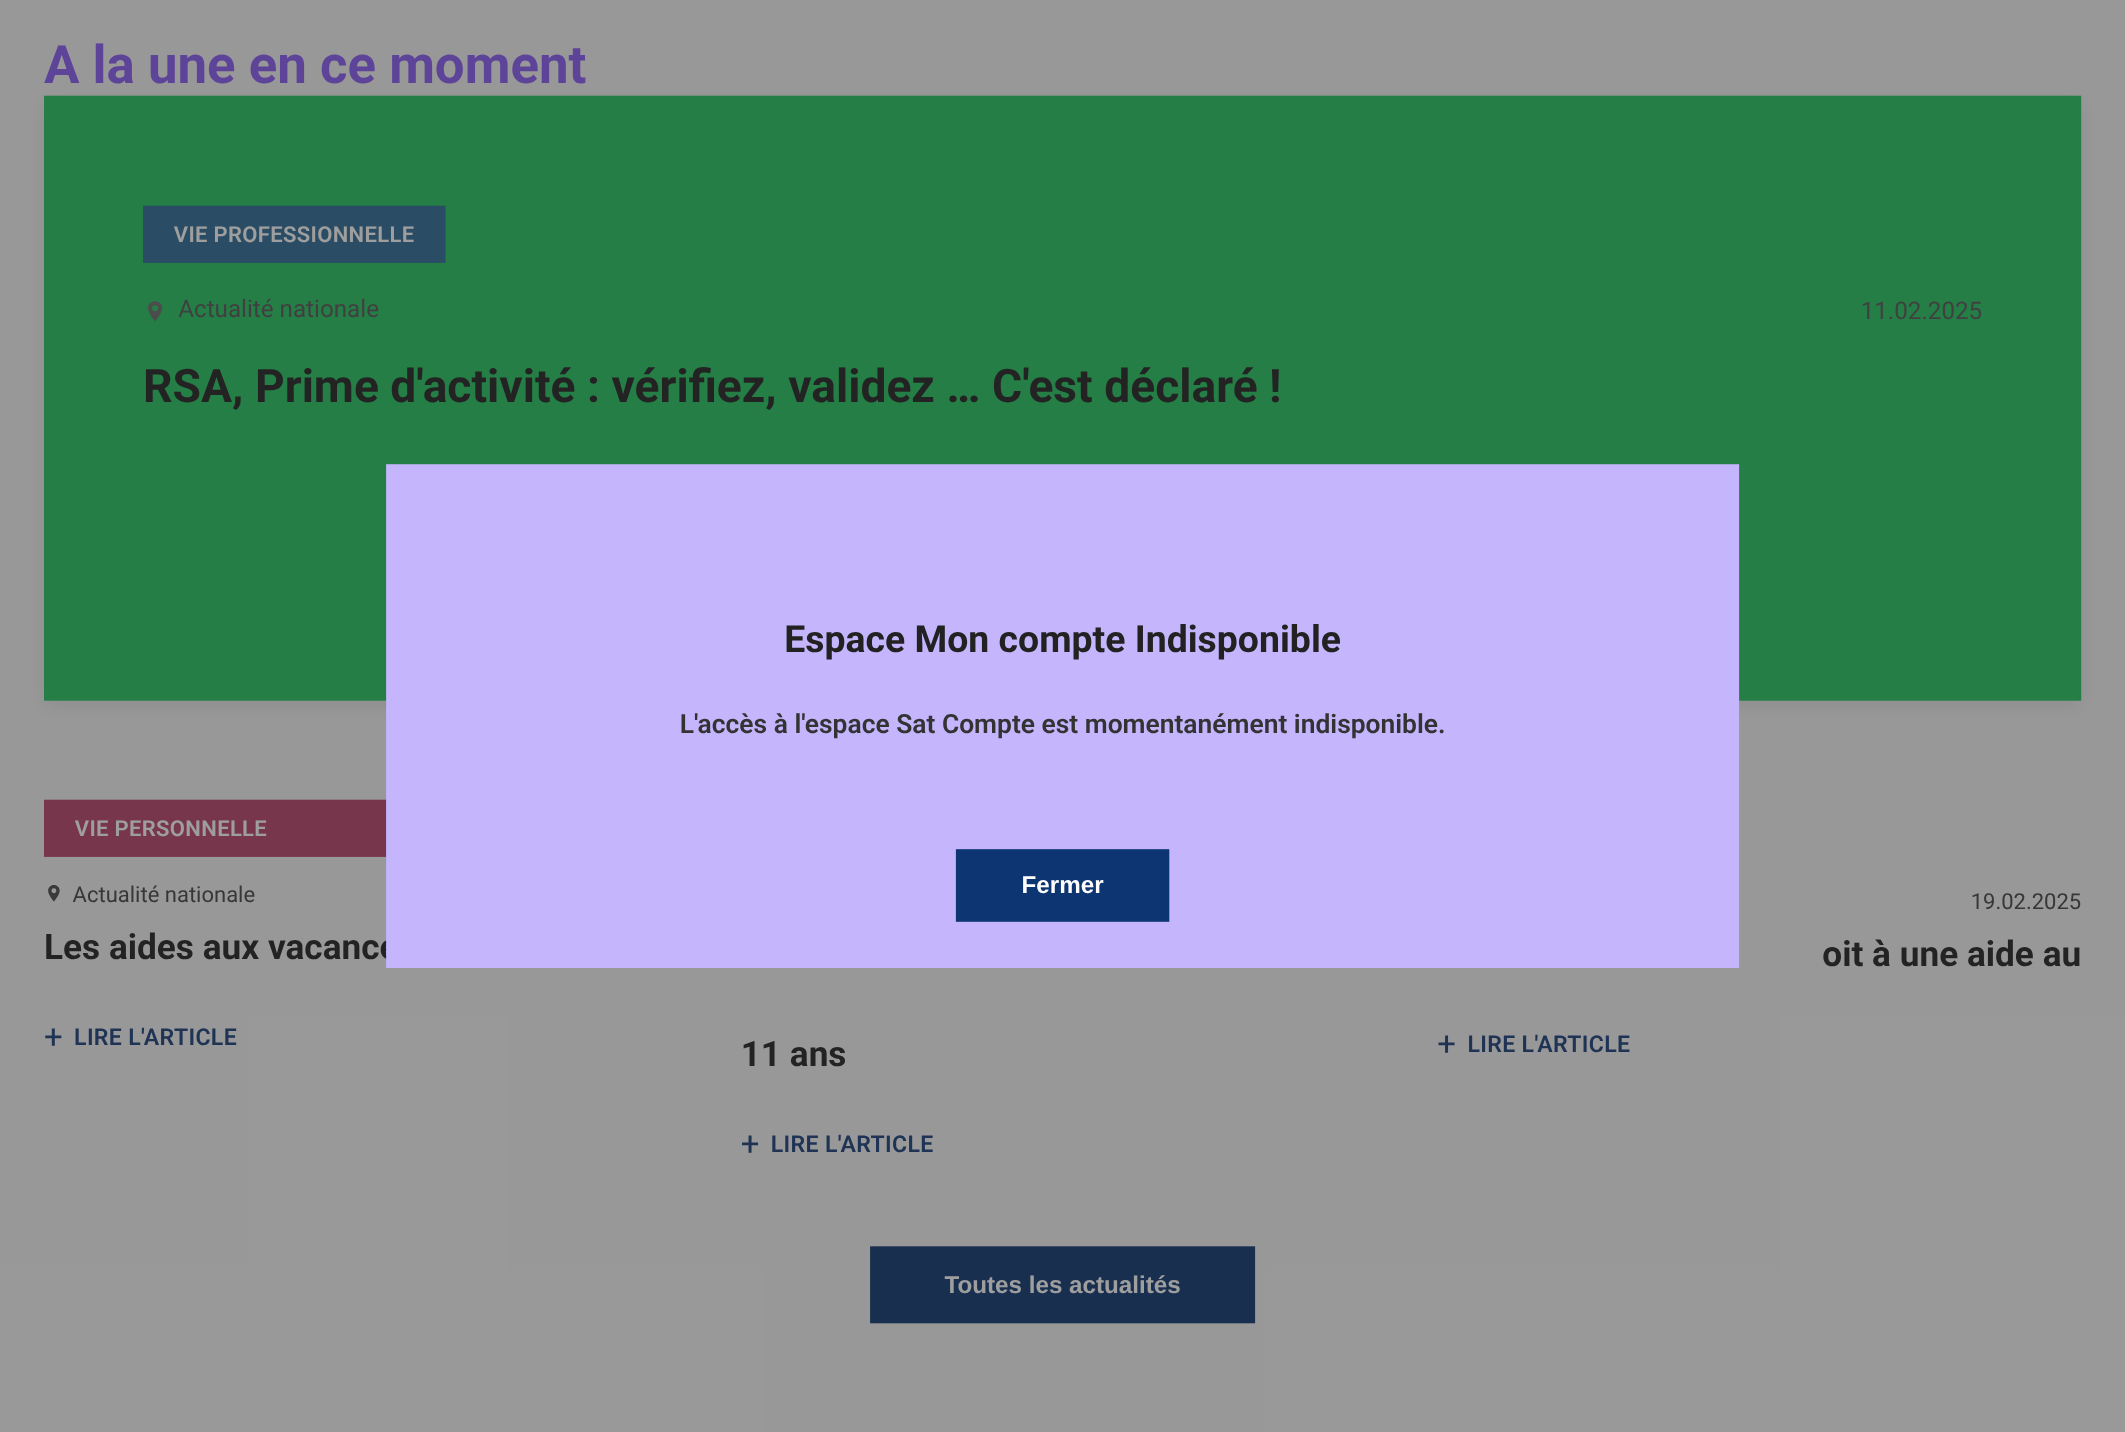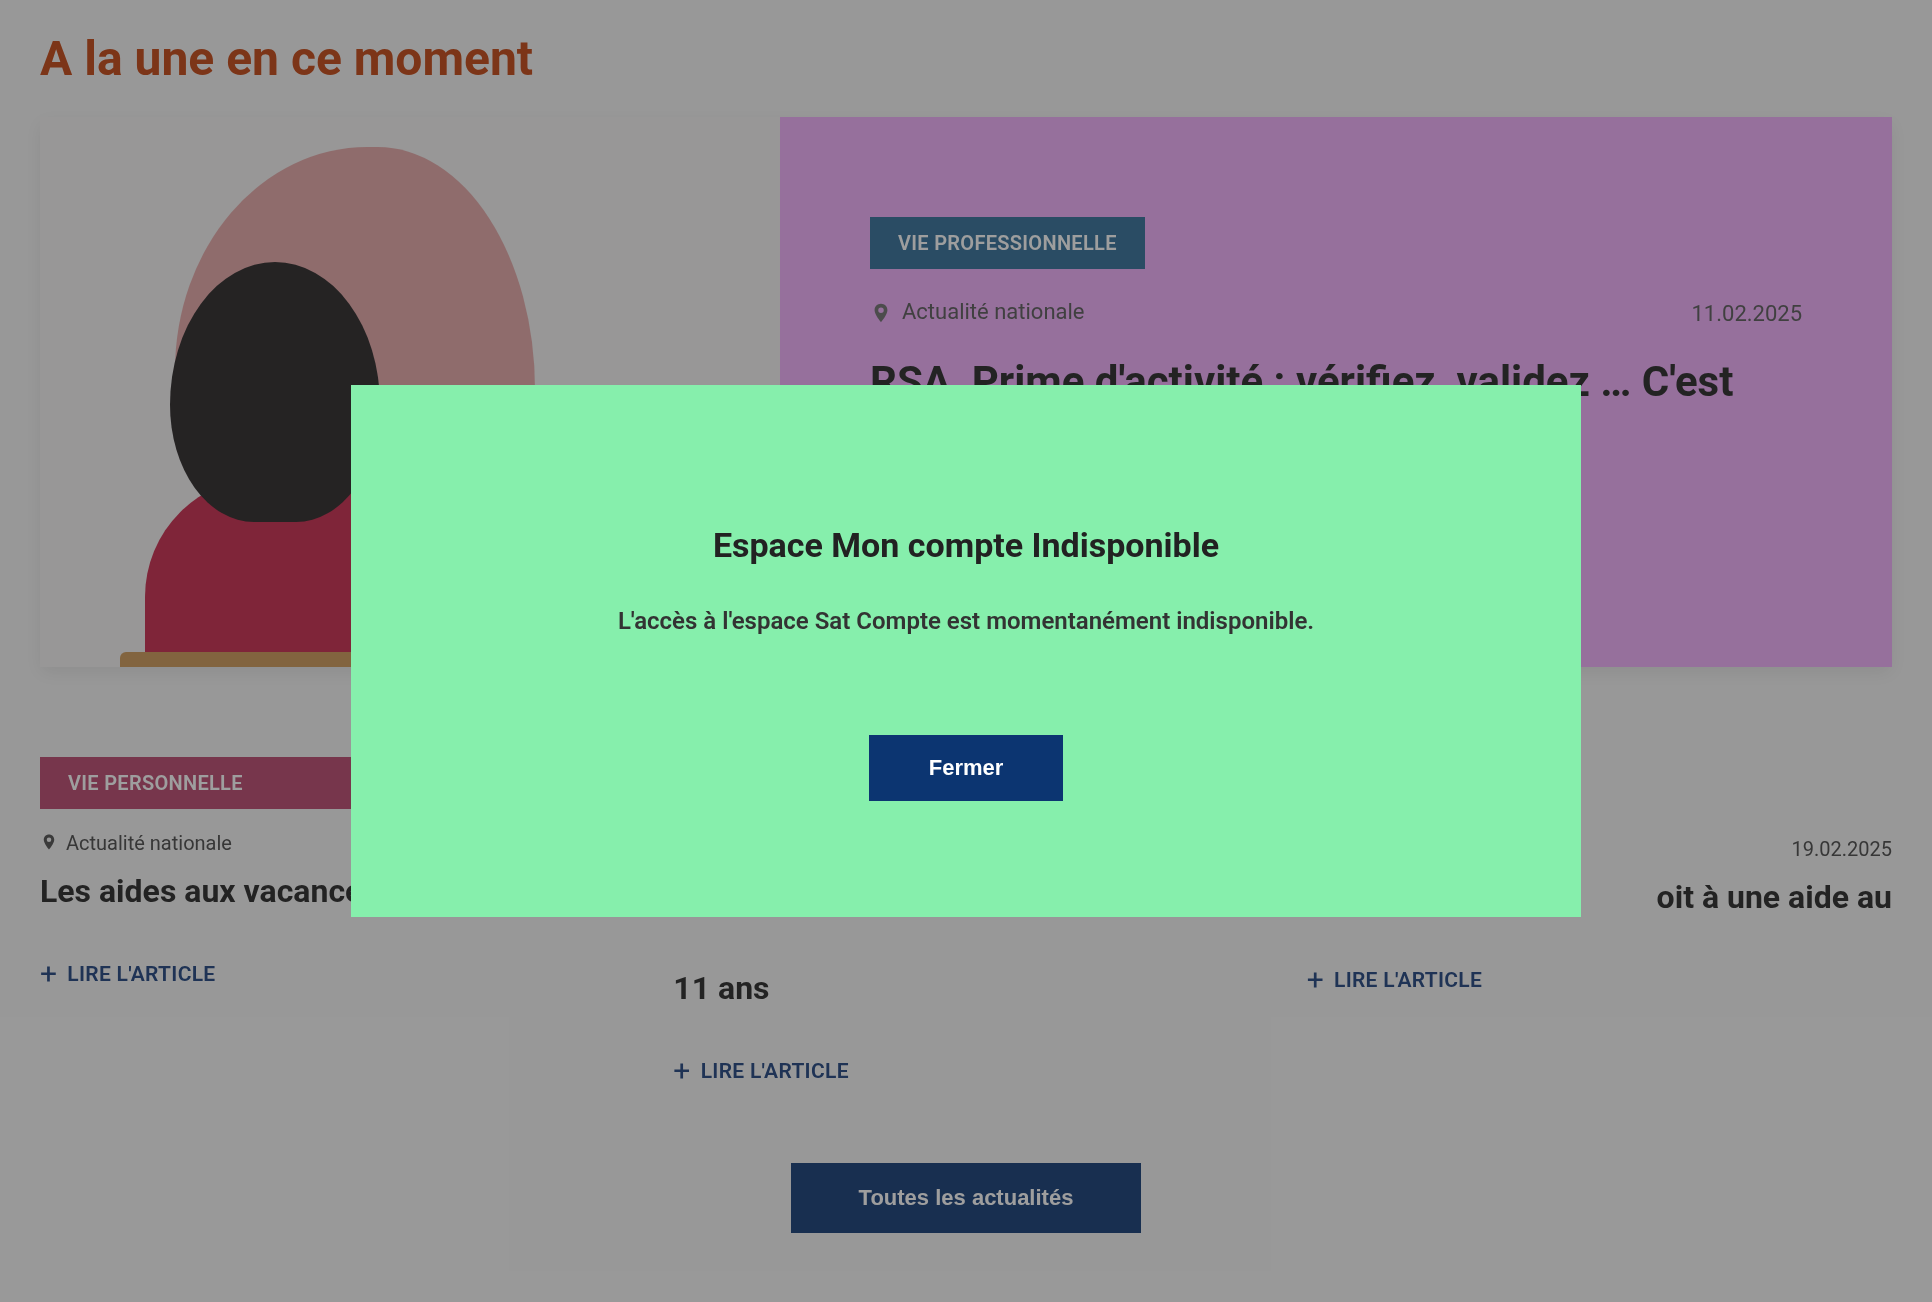--- a/index.html
+++ b/index.html
@@ -8,29 +8,29 @@
     background: #f5f5f5;
     color: #2b2b2b;
     padding: 30px 40px;
     width: 1932px;
     min-height: 1302px;
     position: relative;
   }
   h1.section-title {
     font-size: 48px;
     font-weight: 700;
-    color: #c2410c;
-    margin-bottom: 30px;
+    color: #8b5cf6;
   }
   .hero-card {
-    background: #f0abfc;
+    background: #22c55e;
     display: flex;
     min-height: 550px;
     box-shadow: 0 6px 18px rgba(0,0,0,0.08);
     margin-bottom: 90px;
+    flex-direction: column;
   }
   .hero-illustration {
     width: 740px;
     background: linear-gradient(#f4f2f2, #f4f2f2);
     position: relative;
     overflow: hidden;
     flex-shrink: 0;
   }
   .illo-blob {
     position: absolute;
@@ -171,23 +171,23 @@
   
   .modal-overlay {
     position:absolute;
     inset:0;
     background: rgba(40,40,40,0.45);
     display:flex;
     align-items:center;
     justify-content:center;
   }
   .modal {
-    background:#86efac;
+    background:#c4b5fd;
     width:1230px;
-    padding: 140px 80px 116px 80px;
+    padding: 140px 80px 42px 80px;
     text-align:center;
   }
   .modal-title {
     font-size: 34px;
     font-weight:700;
     color:#222;
     margin-bottom: 42px;
   }
   .modal-text {
     font-size: 24px;

